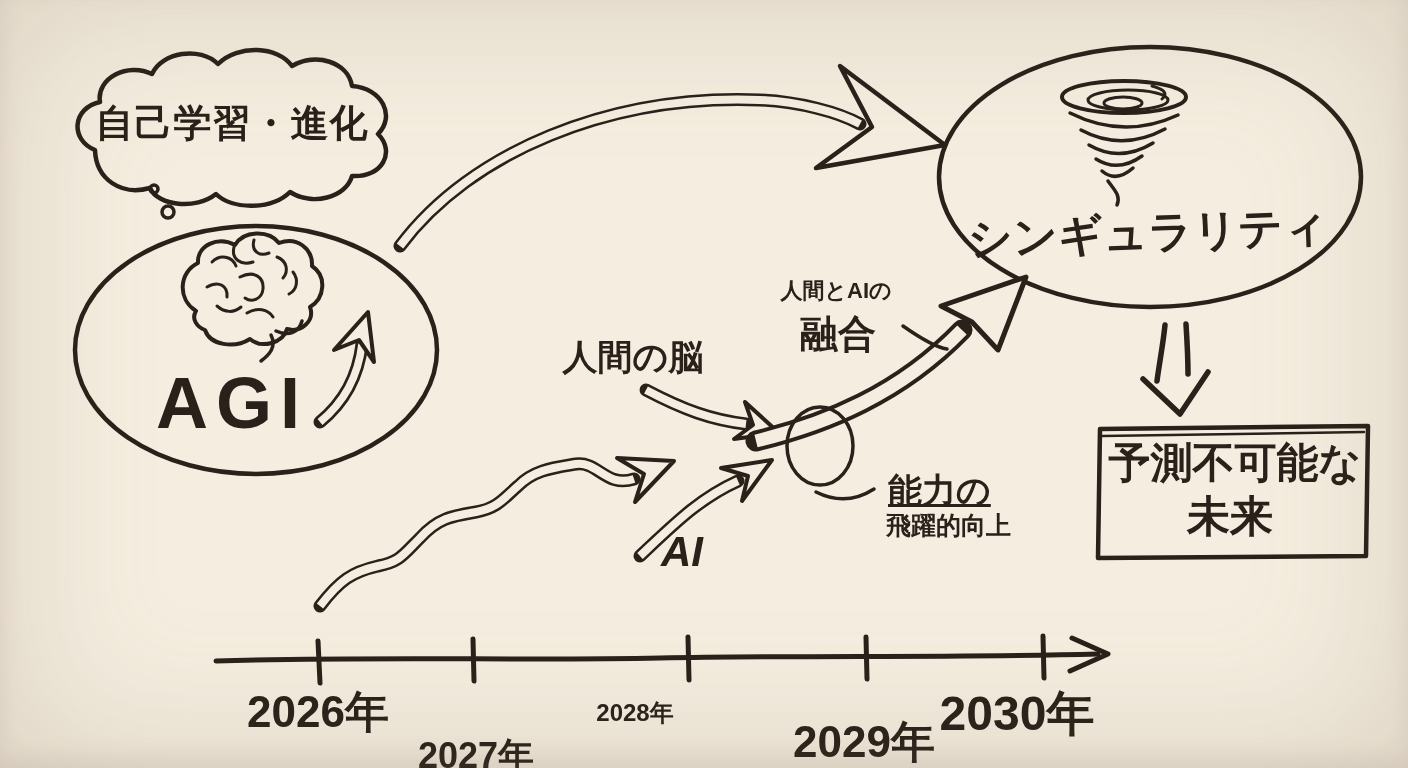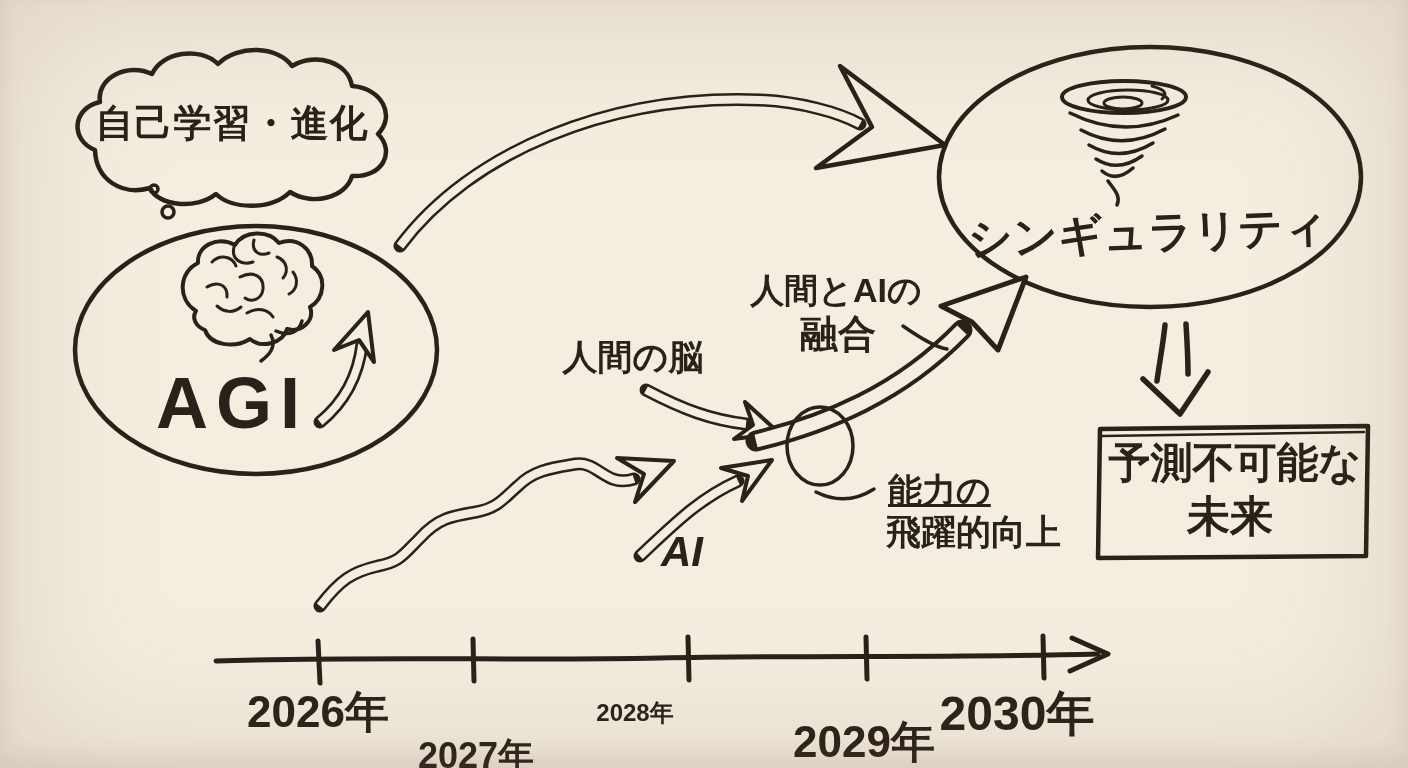--- a/index.html
+++ b/index.html
@@ -130,27 +130,27 @@
 </svg>
 
 <div class="label" style="left:232px;top:123px;font-size:38px;letter-spacing:1px;">自己学習・進化</div>
 
 <div class="label" style="left:232px;top:403px;font-size:72px;letter-spacing:8px;">AGI</div>
 
 <div class="label" style="left:1148px;top:233px;font-size:44px;transform:translate(-50%,-50%) rotate(-2deg);">シンギュラリティ</div>
 
 <div class="label" style="left:633px;top:357px;font-size:35px;">人間の脳</div>
 
-<div class="label" style="left:836px;top:291px;font-size:34px;">人間とAIの</div>
+<div class="label" style="left:836px;top:291px;font-size:22px;">人間とAIの</div>
 <div class="label" style="left:838px;top:334px;font-size:38px;text-align:right;">融合</div>
 
 <div class="label" style="left:682px;top:552px;font-size:42px;font-style:italic;">AI</div>
 
 <div class="label tl" style="left:888px;top:468px;font-size:34px;text-decoration:underline;">能力の</div>
-<div class="label tl" style="left:886px;top:509px;font-size:35px;font-family:Liberation Serif, serif;">飛躍的向上</div>
+<div class="label tl" style="left:886px;top:509px;font-size:25px;font-family:Liberation Serif, serif;">飛躍的向上</div>
 
 <div class="label" style="left:1235px;top:463px;font-size:42px;">予測不可能な</div>
 <div class="label" style="left:1230px;top:517px;font-size:43px;text-align:center;">未来</div>
 
 <div class="label" style="left:318px;top:712px;font-size:44px;">2026年</div>
 <div class="label" style="left:476px;top:712px;font-size:36px;margin-top:44px;">2027年</div>
 <div class="label" style="left:635px;top:713px;font-size:24px;">2028年</div>
 <div class="label" style="left:864px;top:713px;font-size:44px;margin-top:29px;">2029年</div>
 <div class="label" style="left:1017px;top:714px;font-size:48px;text-align:right;">2030年</div>
 

